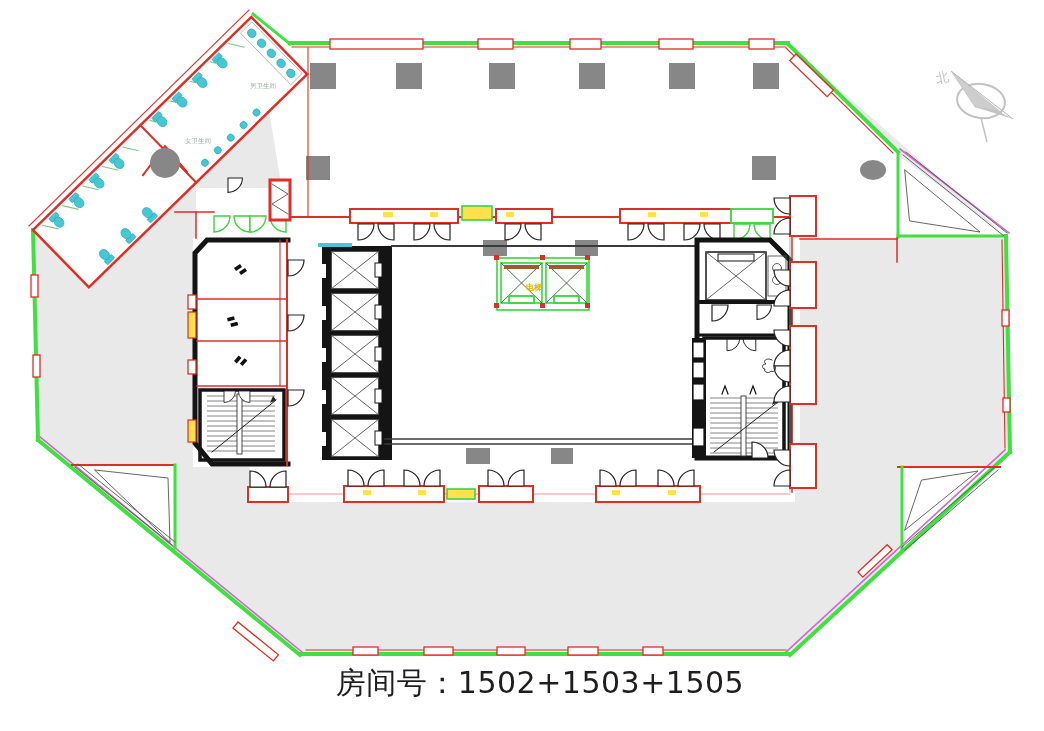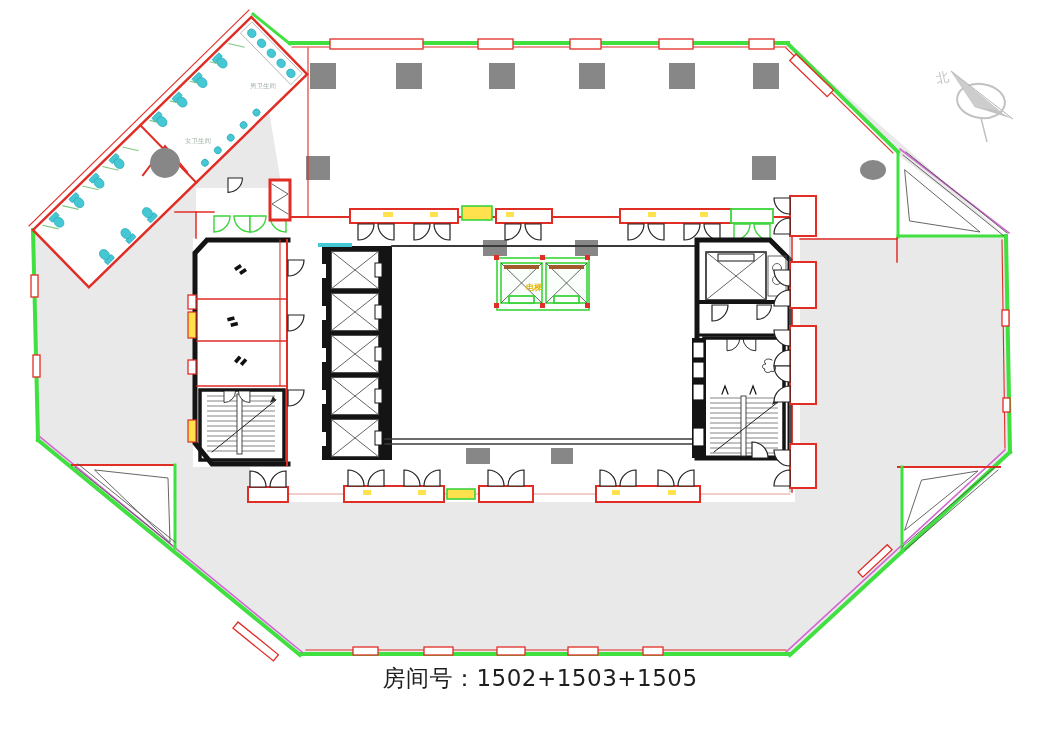--- a/index.html
+++ b/index.html
@@ -31,21 +31,21 @@
   .cyan-f{fill:var(--fixture-cyan,#45c8d4);stroke:#2aa7b8;stroke-width:0.7;}
   .tick{stroke:#7ec87e;stroke-width:1.1;}
   .cellr{fill:#fff;stroke:#161616;stroke-width:1.5;}
   .gcell{fill:#fbfffb;stroke:var(--door-green,#3bd43b);stroke-width:1.6;}
   .rsq{fill:var(--wall-red,#e02d26);}
   .bar{fill:#a05a2c;}
   .tiny-label{font-size:6.5px;fill:#9fb0a4;}
   .yel-label{font-size:8px;fill:#e4b400;font-weight:bold;}
   .compass-t{font-size:13px;fill:var(--compass-gray,#c2c2c2);}
   
-  .caption{position:absolute;color:var(--text-dark,#1e1e1e);font-size:23px;letter-spacing:0.5px;white-space:nowrap;}
+  .caption{position:absolute;color:var(--text-dark,#1e1e1e);font-size:30px;letter-spacing:0.5px;white-space:nowrap;}
   .cap1{top:663px;left:540px;transform:translateX(-50%);}
   .cap2{top:693px;left:541px;transform:translateX(-50%);}
 </style>
 </head>
 <body>
 
 <div id="canvas">
 <svg width="1044" height="731" viewBox="0 0 1044 731">
   <defs>
 

